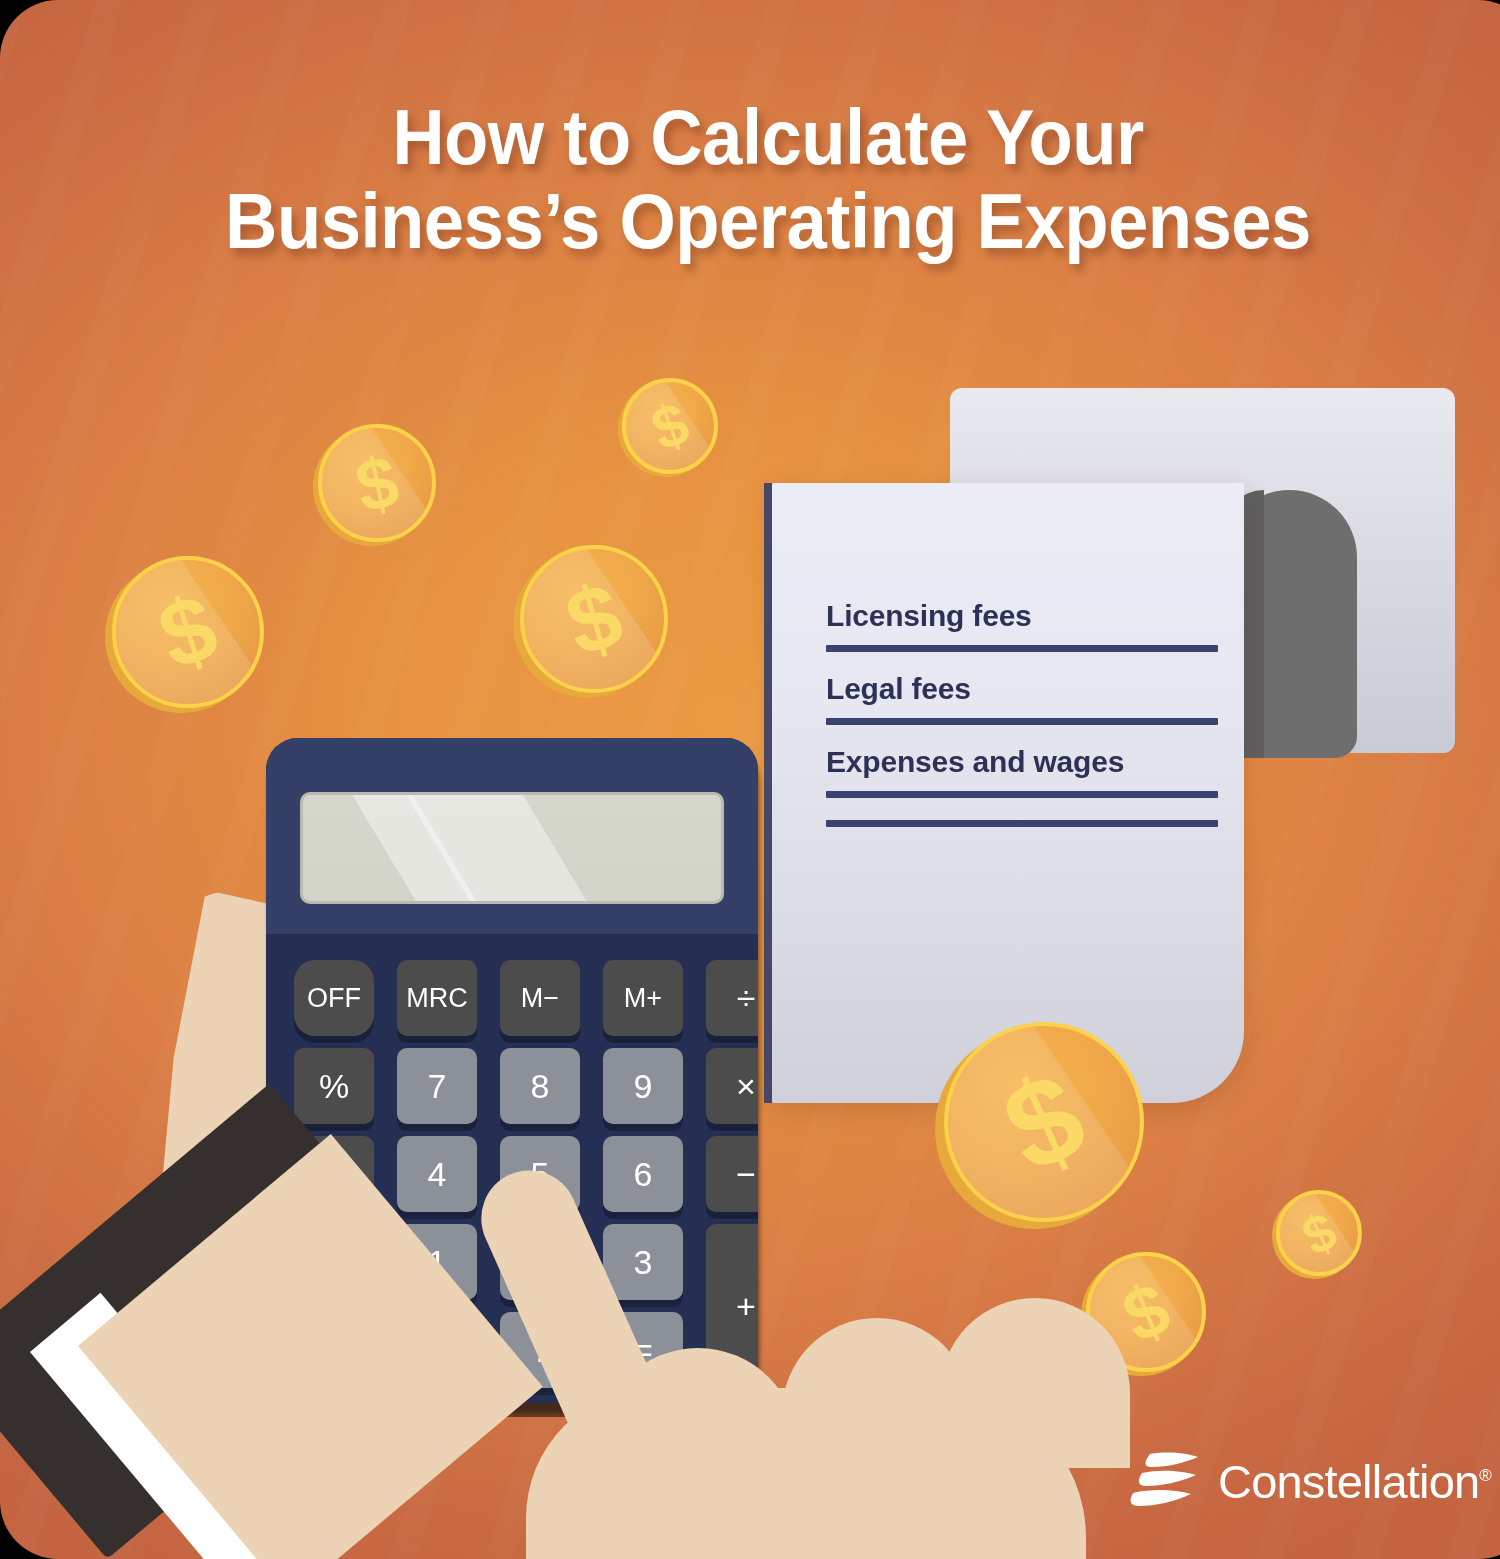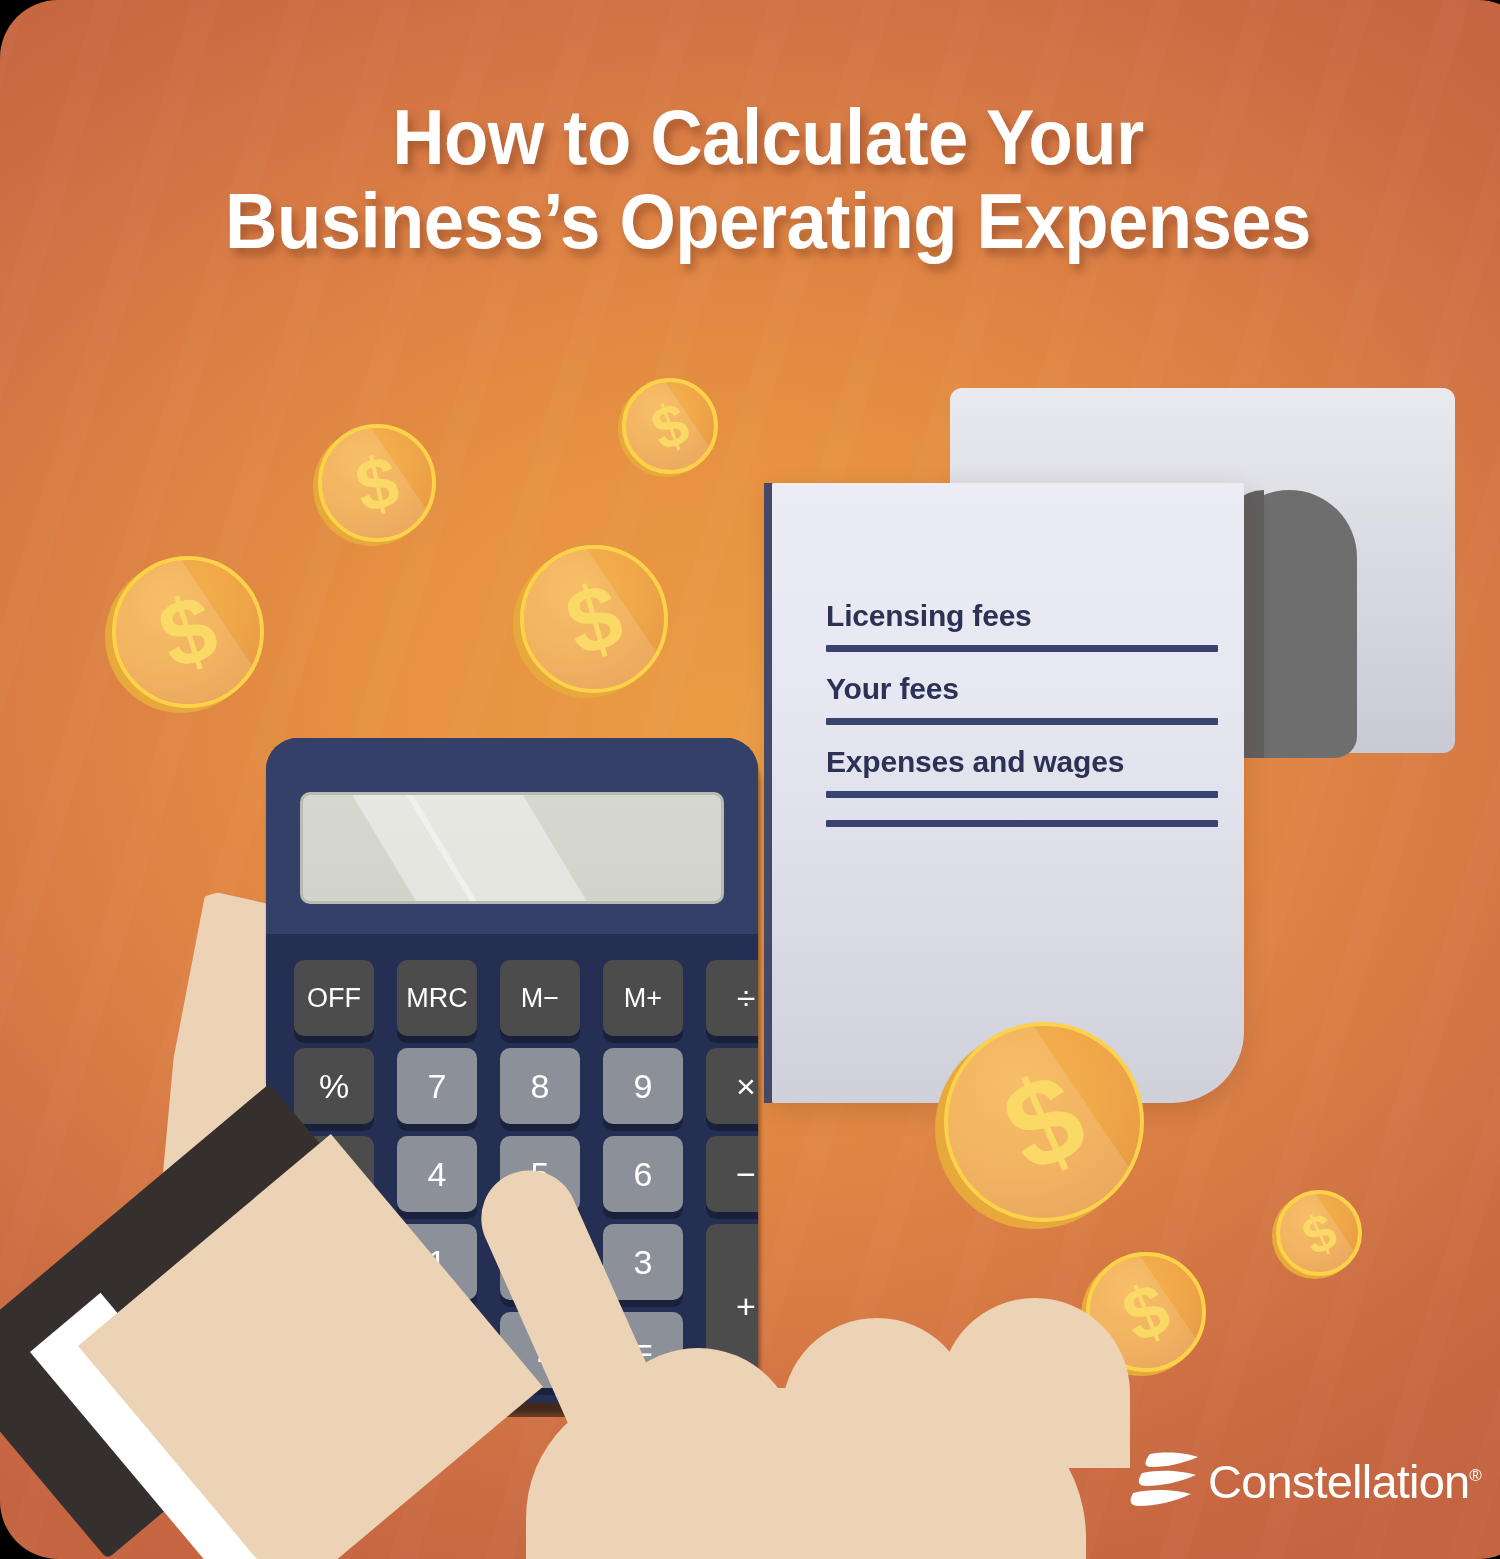--- a/index.html
+++ b/index.html
@@ -105,21 +105,21 @@
 
   
   .sleeve{position:absolute;left:-60px;top:1360px;width:430px;height:260px;
     background:#35302d;transform:rotate(-40deg);transform-origin:0 0;border-radius:6px;}
   .cuff{position:absolute;left:30px;top:1352px;width:92px;height:330px;
     background:#ffffff;transform:rotate(-40deg);transform-origin:0 0;}
   .forearm{position:absolute;left:78px;top:1346px;width:330px;height:330px;
     background:#edd3b5;transform:rotate(-40deg);transform-origin:0 0;}
 
   
-  .logo{position:absolute;left:1128px;top:1452px;display:flex;align-items:center;gap:8px;}
+  .logo{position:absolute;left:1128px;top:1452px;display:flex;align-items:center;gap:18px;}
   .logo-mark{width:72px;height:58px;position:relative;}
   .logo-word{color:#fff;font-size:47px;letter-spacing:-0.8px;
     font-family:"Liberation Sans","DejaVu Sans",sans-serif;font-weight:normal;}
   .logo-reg{font-size:17px;vertical-align:super;letter-spacing:0;}
 </style>
 </head>
 <body>
 
 <div id="canvas">
   <div id="bgstreaks"></div>
@@ -158,21 +158,21 @@
 
   <div class="paper-back"></div>
   <div class="paper-clip"></div>
   <div class="paper-front">
     <div class="exp-list" id="exp-list">
         <div class="exp-item">
           <div class="exp-label">Licensing fees</div>
           <div class="exp-rule"></div>
         </div>
         <div class="exp-item">
-          <div class="exp-label">Your fees</div>
+          <div class="exp-label">Legal fees</div>
           <div class="exp-rule"></div>
         </div>
         <div class="exp-item">
           <div class="exp-label">Expenses and wages</div>
           <div class="exp-rule"></div>
         </div>
         <div class="exp-item">
           <div class="exp-rule"></div>
         </div>
       </div>
@@ -204,21 +204,21 @@
   <div class="calc-shadow"></div>
   <div class="calc">
     <div class="calc-top">
       <div class="screen">
         <div class="g1"></div>
         <div class="g2"></div>
         <span></span>
       </div>
     </div>
     <div class="keypad" id="keypad">
-        <div class="key fn sm" style="left: 28px; top: 26px; width: 80px; height: 76px;">OFF</div>
+        <div class="key fn sm" style="left: 28px; top: 26px; width: 80px; height: 76px; border-radius: 21px;">OFF</div>
         <div class="key fn sm" style="left: 131px; top: 26px; width: 80px; height: 76px;">MRC</div>
         <div class="key fn sm" style="left: 234px; top: 26px; width: 80px; height: 76px;">M−</div>
         <div class="key fn sm" style="left: 337px; top: 26px; width: 80px; height: 76px;">M+</div>
         <div class="key fn" style="left: 440px; top: 26px; width: 80px; height: 76px;">÷</div>
         <div class="key fn" style="left: 28px; top: 114px; width: 80px; height: 76px;">%</div>
         <div class="key num" style="left: 131px; top: 114px; width: 80px; height: 76px;">7</div>
         <div class="key num" style="left: 234px; top: 114px; width: 80px; height: 76px;">8</div>
         <div class="key num" style="left: 337px; top: 114px; width: 80px; height: 76px;">9</div>
         <div class="key fn" style="left: 440px; top: 114px; width: 80px; height: 76px;">×</div>
         <div class="key fn" style="left: 28px; top: 202px; width: 80px; height: 76px;">√</div>

